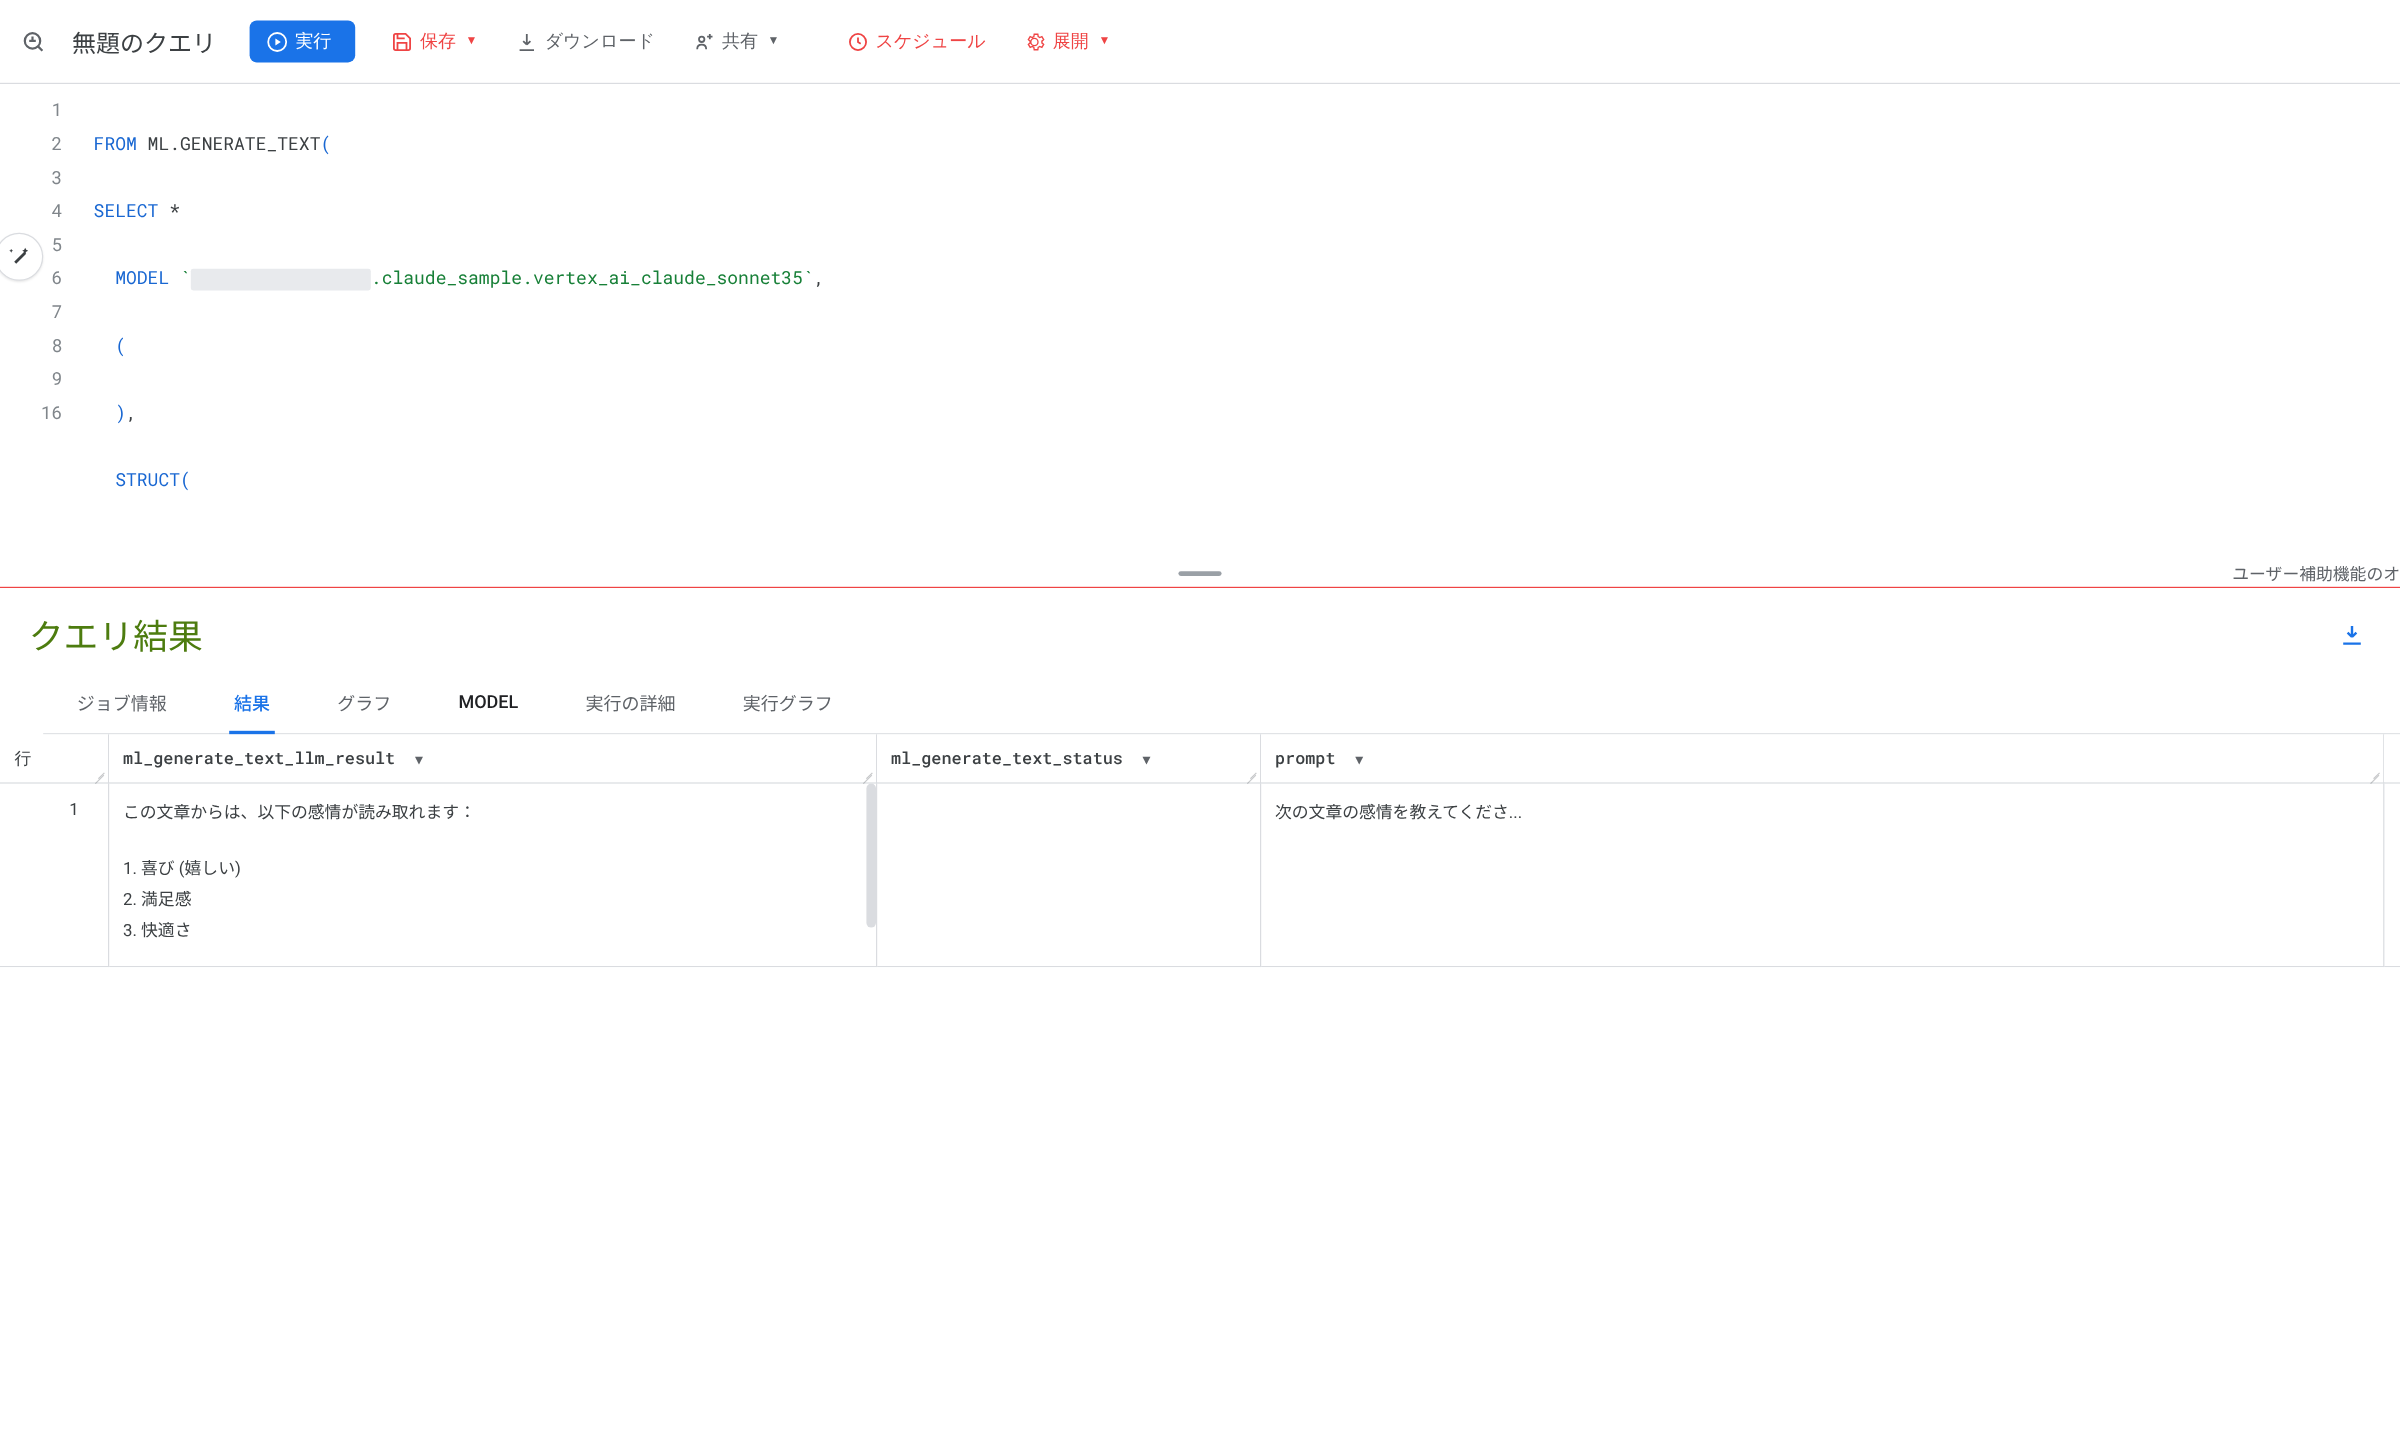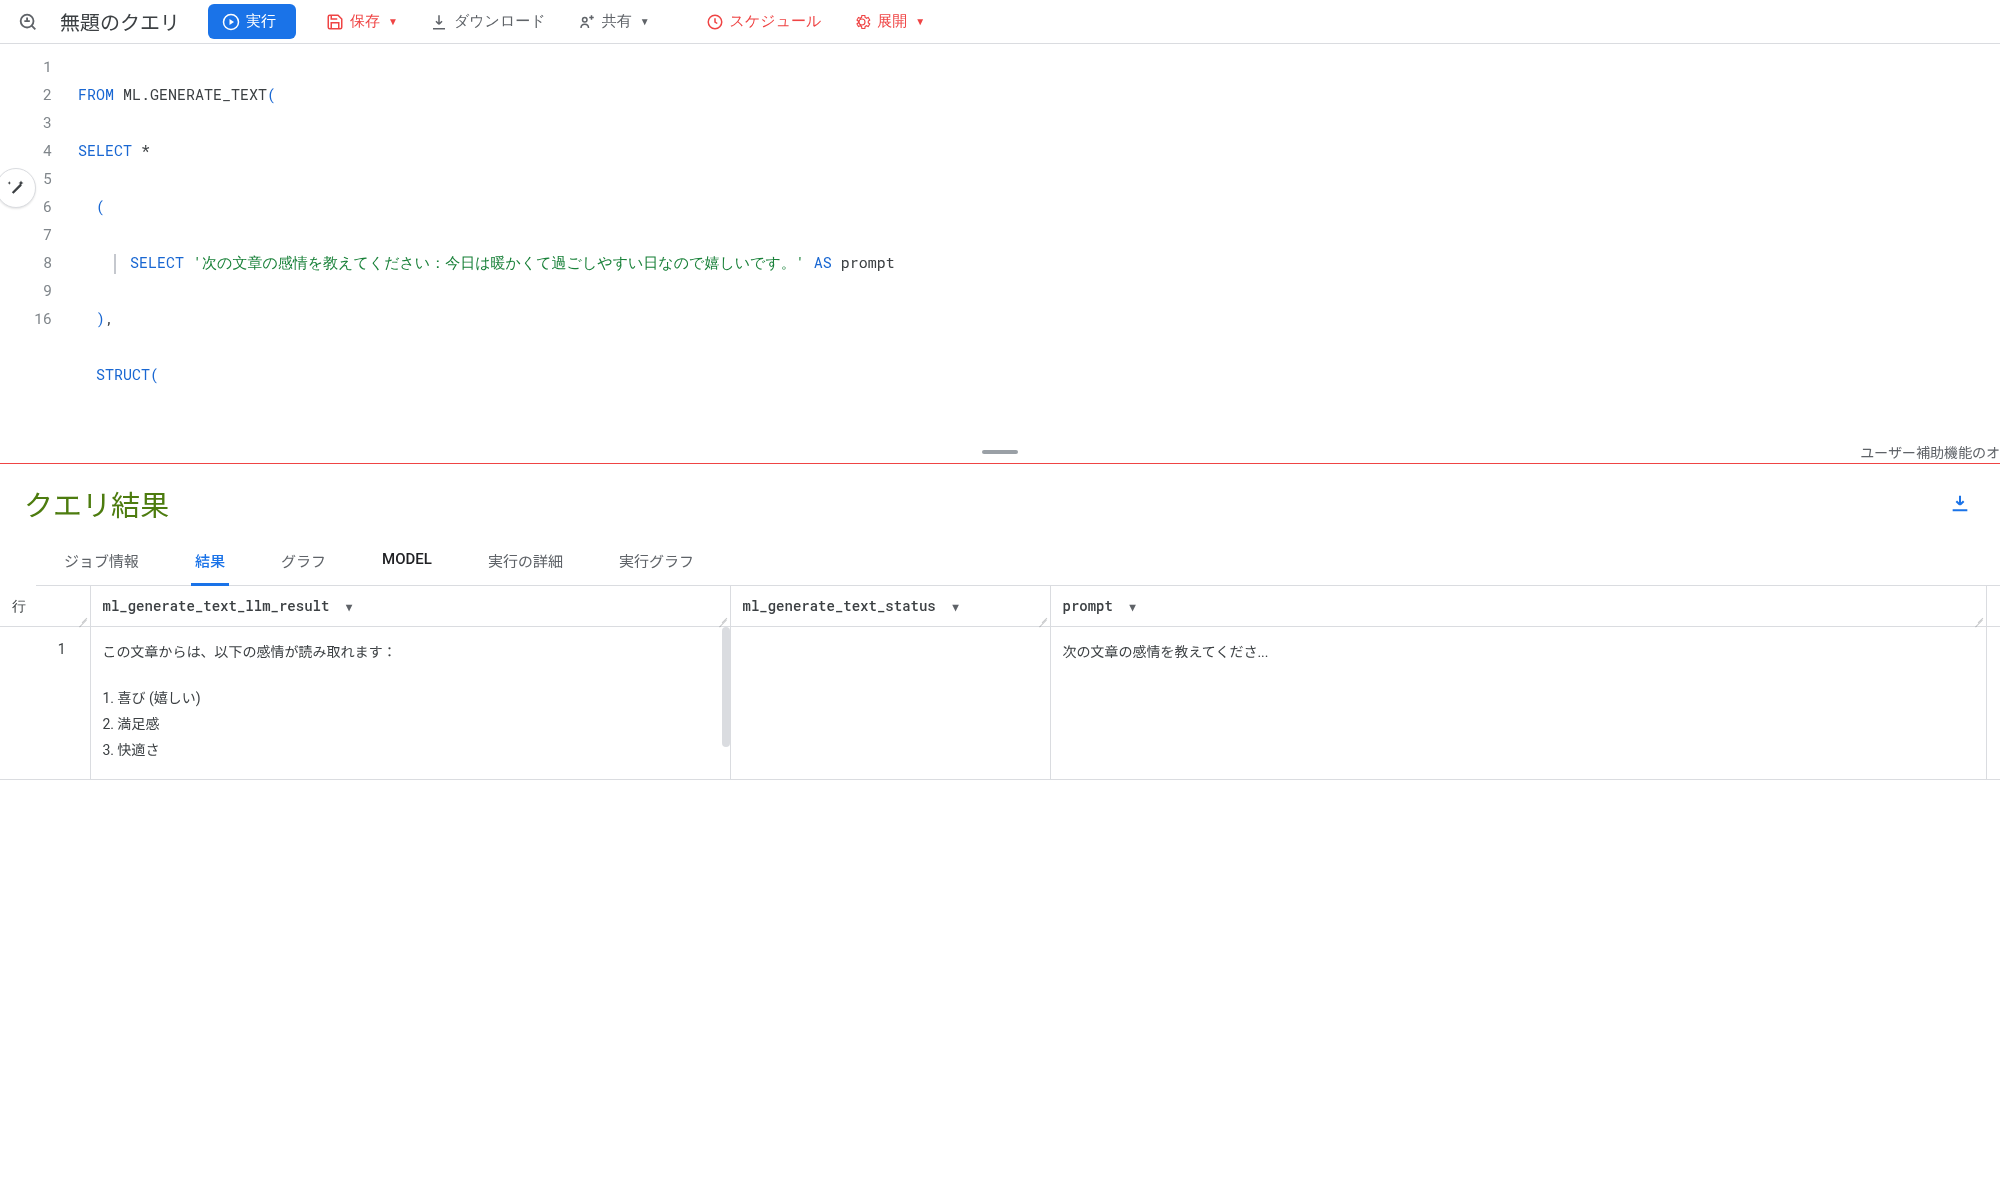--- a/index.html
+++ b/index.html
@@ -8,21 +8,21 @@
       font-size: 14px;
       color: #3c4043;
       background: #fff;
       overflow: hidden;
     }
     
     
     .toolbar {
       display: flex;
       align-items: center;
-      height: 44px;
+      height: 70px;
       padding: 0 8px;
       border-bottom: 1px solid #dadce0;
       gap: 4px;
     }
     .toolbar .icon-btn {
       width: 40px; height: 40px;
       display: flex; align-items: center; justify-content: center;
       border-radius: 50%;
       color: #5f6368;
       cursor: pointer;
@@ -343,22 +343,22 @@
     <div>5</div>
     <div>6</div>
     <div>7</div>
     <div>8</div>
     <div>9</div>
     <div>16</div>
   </div>
   <div class="code">
 <div><span class="kw">FROM</span><span class="fn"> ML.GENERATE_TEXT</span><span class="paren">(</span></div>
 <div><span class="kw">SELECT</span><span> *</span></div>
+<div>  <span class="kw">MODEL</span><span class="str"> `</span><span class="redact"></span><span class="str">.claude_sample.vertex_ai_claude_sonnet35</span><span class="str">`</span><span>,</span></div>
 <div>  <span class="paren">(</span></div>
-<div>    <span class="cursor-line-bar"></span><span class="kw">SELECT</span><span class="str"> '次の文章の感情を教えてください：今日は暖かくて過ごしやすい日なので嬉しいです。'</span><span class="kw"> AS</span><span> prompt</span></div>
 <div>  <span class="paren">)</span>,</div>
 <div>  <span class="kw">STRUCT</span><span class="paren">(</span></div>
 
 
 
   </div>
 </div>
 
 <div class="drag-bar">
   <div class="drag-handle"></div>

